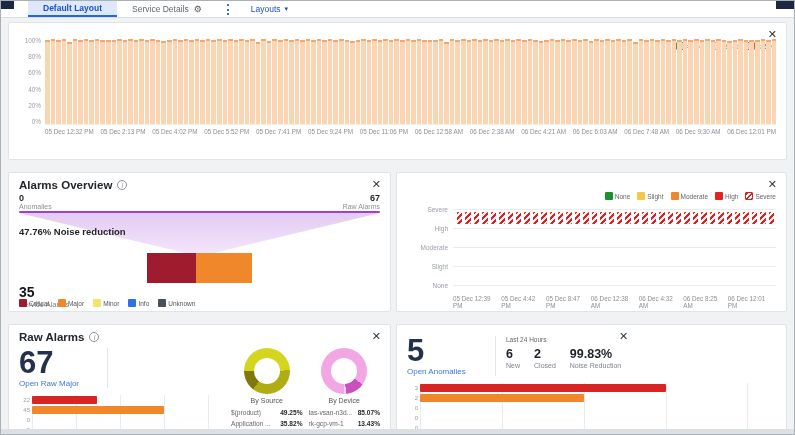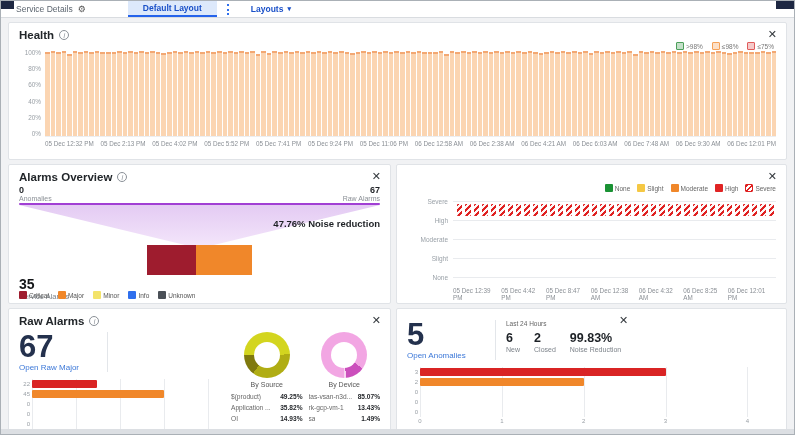--- a/index.html
+++ b/index.html
@@ -7,30 +7,30 @@
   .screen{width:795px;height:435px;border:1px solid #aab0b6;background:#f1f2f4;position:relative;overflow:hidden}
   
   .tabbar{height:17px;background:#fff;border-bottom:1px solid #d9dce0;display:flex;align-items:stretch;position:relative}
   .corner{position:absolute;top:0;height:8px;background:#1d2742;z-index:3}
   .corner.left{left:0;width:13px}
   .corner.right{right:0;width:18px}
   .tab{display:flex;align-items:center;gap:5px;padding:0 15px;font-size:8.5px;color:#5d6670;cursor:pointer}
   .tab.active{background:#dde9fb;color:#1a50c8;font-weight:bold;border-bottom:2px solid #2563eb;margin-left:27px}
   .gear{font-size:9px;color:#555;line-height:1}
   .sep{border-left:2px dotted #2f6fed;height:11px;align-self:center;margin:0 22px 0 10px}
-  .layouts{display:flex;align-items:center;gap:4px;color:#1a50c8;font-weight:bold;font-size:8.5px;cursor:pointer}
+  .layouts{display:flex;align-items:center;gap:4px;color:#1a50c8;font-weight:normal;font-size:8.5px;cursor:pointer}
   .caret{font-size:7px}
   
   .content{padding:4px 7px}
   .panel{background:#fff;border:1px solid #e0e3e7;border-radius:2px;position:relative;padding:6px 10px}
   .p-title{font-size:11.5px;font-weight:bold;color:#22262a;display:flex;align-items:center;gap:5px}
   .info{width:10px;height:10px;border:1px solid #8a9097;border-radius:50%;color:#8a9097;font-size:7px;font-style:italic;display:inline-flex;align-items:center;justify-content:center;font-weight:normal;cursor:pointer}
   .close{position:absolute;top:6px;right:9px;font-size:11px;color:#33383d;cursor:pointer;line-height:1}
   .row2,.row3{display:flex;gap:5px}
-  .row2{margin:4px 0}
+  .row2{margin:12px 0}
   
   .health{height:138px}
   .h-legend{position:absolute;top:19px;right:12px;display:flex;gap:9px;font-size:6.5px;color:#777;align-items:center}
   .lg-item{display:inline-flex;align-items:center;gap:2px}
   .chip{width:8px;height:8px;display:inline-block;border-radius:1px}
   .chip.hatch{background:repeating-linear-gradient(135deg,#df2020 0 2px,#fff 2px 3.6px);border:1px solid #df2020}
   .h-chart{display:flex;height:88px;margin-top:8px}
   .h-ylabels{width:26px;display:flex;flex-direction:column;justify-content:space-between;align-items:flex-end;padding-right:4px;font-size:6.4px;color:#9aa0a6}
   .h-plot{flex:1;position:relative;border-bottom:1px solid #eceef1}
   .h-bars{display:flex;align-items:flex-end;height:100%;gap:1px}
@@ -38,21 +38,21 @@
   .h-xaxis{margin-left:26px;display:flex;justify-content:space-between;font-size:6.3px;color:#8a8f95;margin-top:3px}
   
   .alarms{width:383px;height:140px}
   .ao-top{display:flex;justify-content:space-between;margin-top:2px}
   .ao-right{text-align:right}
   .ao-val{font-size:9px;font-weight:bold;color:#1f2226}
   .ao-lab{font-size:7px;color:#8a8f95}
   .ao-line{height:2px;background:#a13fd4;border-radius:1px;margin-top:1px}
   .ao-funnel-wrap{position:relative;height:40px}
   .ao-funnel{position:absolute;inset:0;background:linear-gradient(to bottom,rgba(205,160,233,.55),rgba(240,222,249,.8));clip-path:polygon(0 0,100% 0,54% 100%,46% 100%)}
-  .ao-noise{position:absolute;left:0;right:0;top:13px;text-align:right;font-size:9.5px;font-weight:bold;color:#1e2125}
+  .ao-noise{position:absolute;left:0;right:0;top:13px;text-align:left;font-size:9.5px;font-weight:bold;color:#1e2125}
   .ao-bar-group{text-align:left}
   .ao-bar{width:106px;height:30px;margin:0 auto;display:flex}
   .ao-count{font-size:14px;font-weight:bold;color:#141619;margin-top:1px}
   .ao-count-lab{font-size:7.5px;color:#7d838a}
   .ao-legend{position:absolute;left:10px;bottom:4px;display:flex;gap:9px;font-size:6.5px;color:#555;align-items:center}
   .ao-legend .chip,.r-legend .chip{width:8px;height:8px}
   
   .risk{flex:1;height:140px}
   .r-legend{position:absolute;top:19px;right:10px;display:flex;gap:7px;font-size:6.5px;color:#666;align-items:center}
   .risk-plot{position:relative;margin-left:46px;margin-top:26px;height:86px}
@@ -100,42 +100,38 @@
   
   .hscroll{position:absolute;left:0;right:0;bottom:0;height:5px;background:#dcdfe3;z-index:6}
 </style>
 </head>
 <body>
 
 <div class="screen">
 
   <div class="tabbar">
     <div class="corner left"></div>
+    <div class="tab active">
+      <span>Default Layout</span>
+    </div>
     <div class="tab">
       <span>Service Details</span>
       <span class="gear">⚙</span>
-    </div>
-    <div class="tab active">
-      <span>Default Layout</span>
     </div>
     <div class="sep"></div>
     <div class="layouts">
       <span>Layouts</span>
       <span class="caret">▾</span>
     </div>
     <div class="corner right"></div>
   </div>
 
   <div class="content">
 
     <section class="panel health">
-      <div class="p-title">
-        <span>Health</span>
-        <span class="info">i</span>
-      </div>
       <span class="close">✕</span>
       <div class="h-legend">
           <span class="lg-item">
             <span class="chip" style="background: rgba(76, 159, 90, 0.333); border: 1px solid rgb(76, 159, 90);"></span>
             <span class="lg-label">&gt;98%</span>
           </span>
           <span class="lg-item">
             <span class="chip" style="background: rgba(245, 162, 89, 0.333); border: 1px solid rgb(245, 162, 89);"></span>
             <span class="lg-label">≤98%</span>
           </span>

